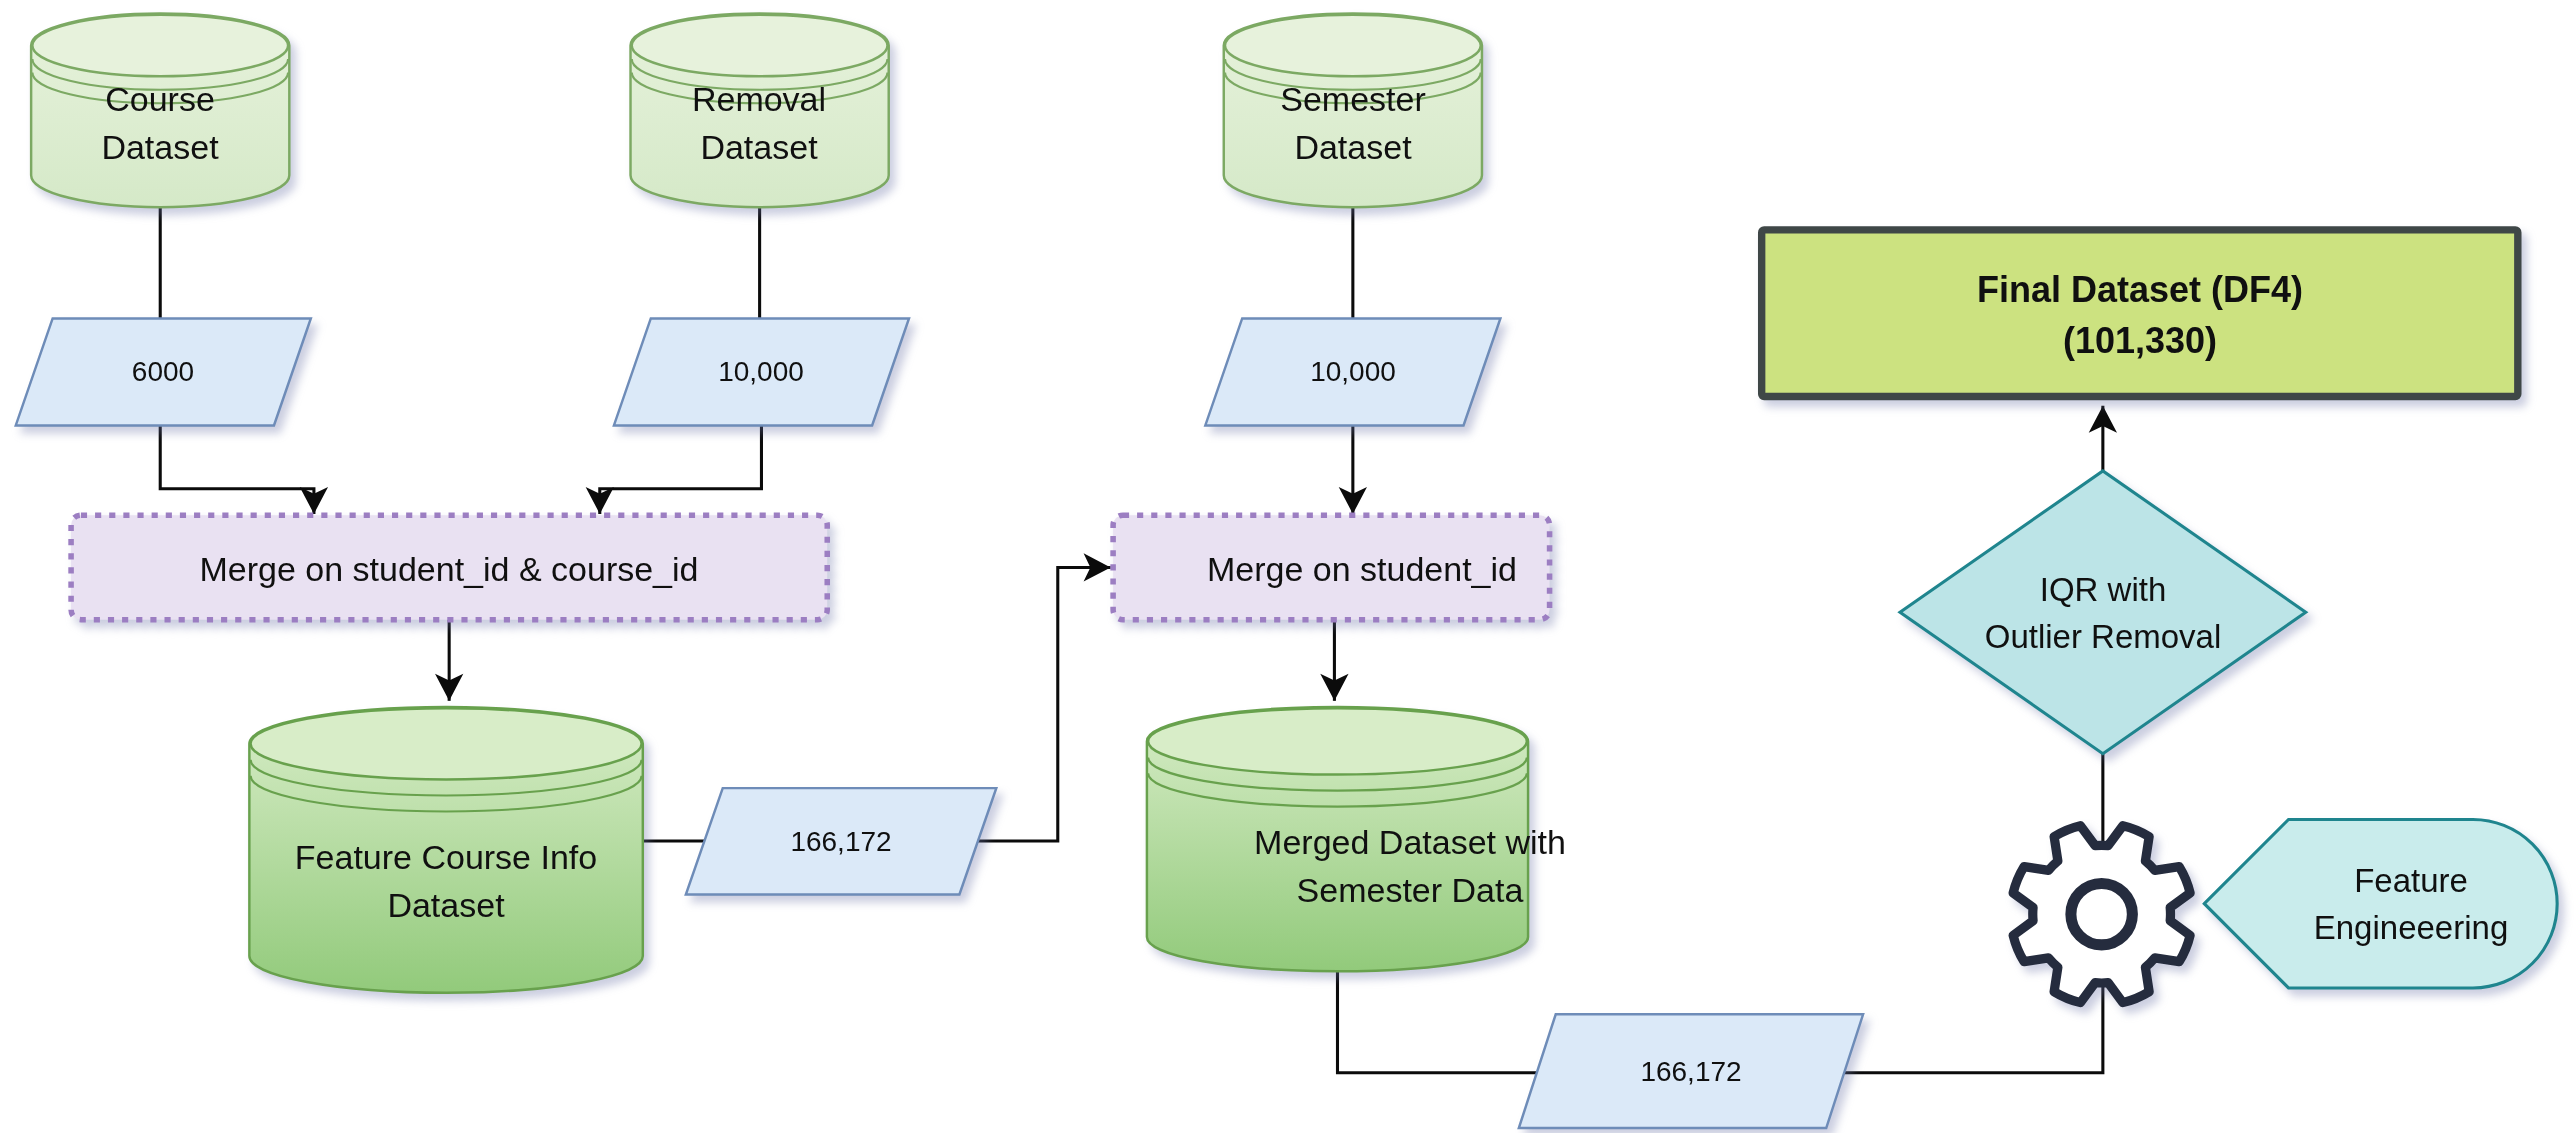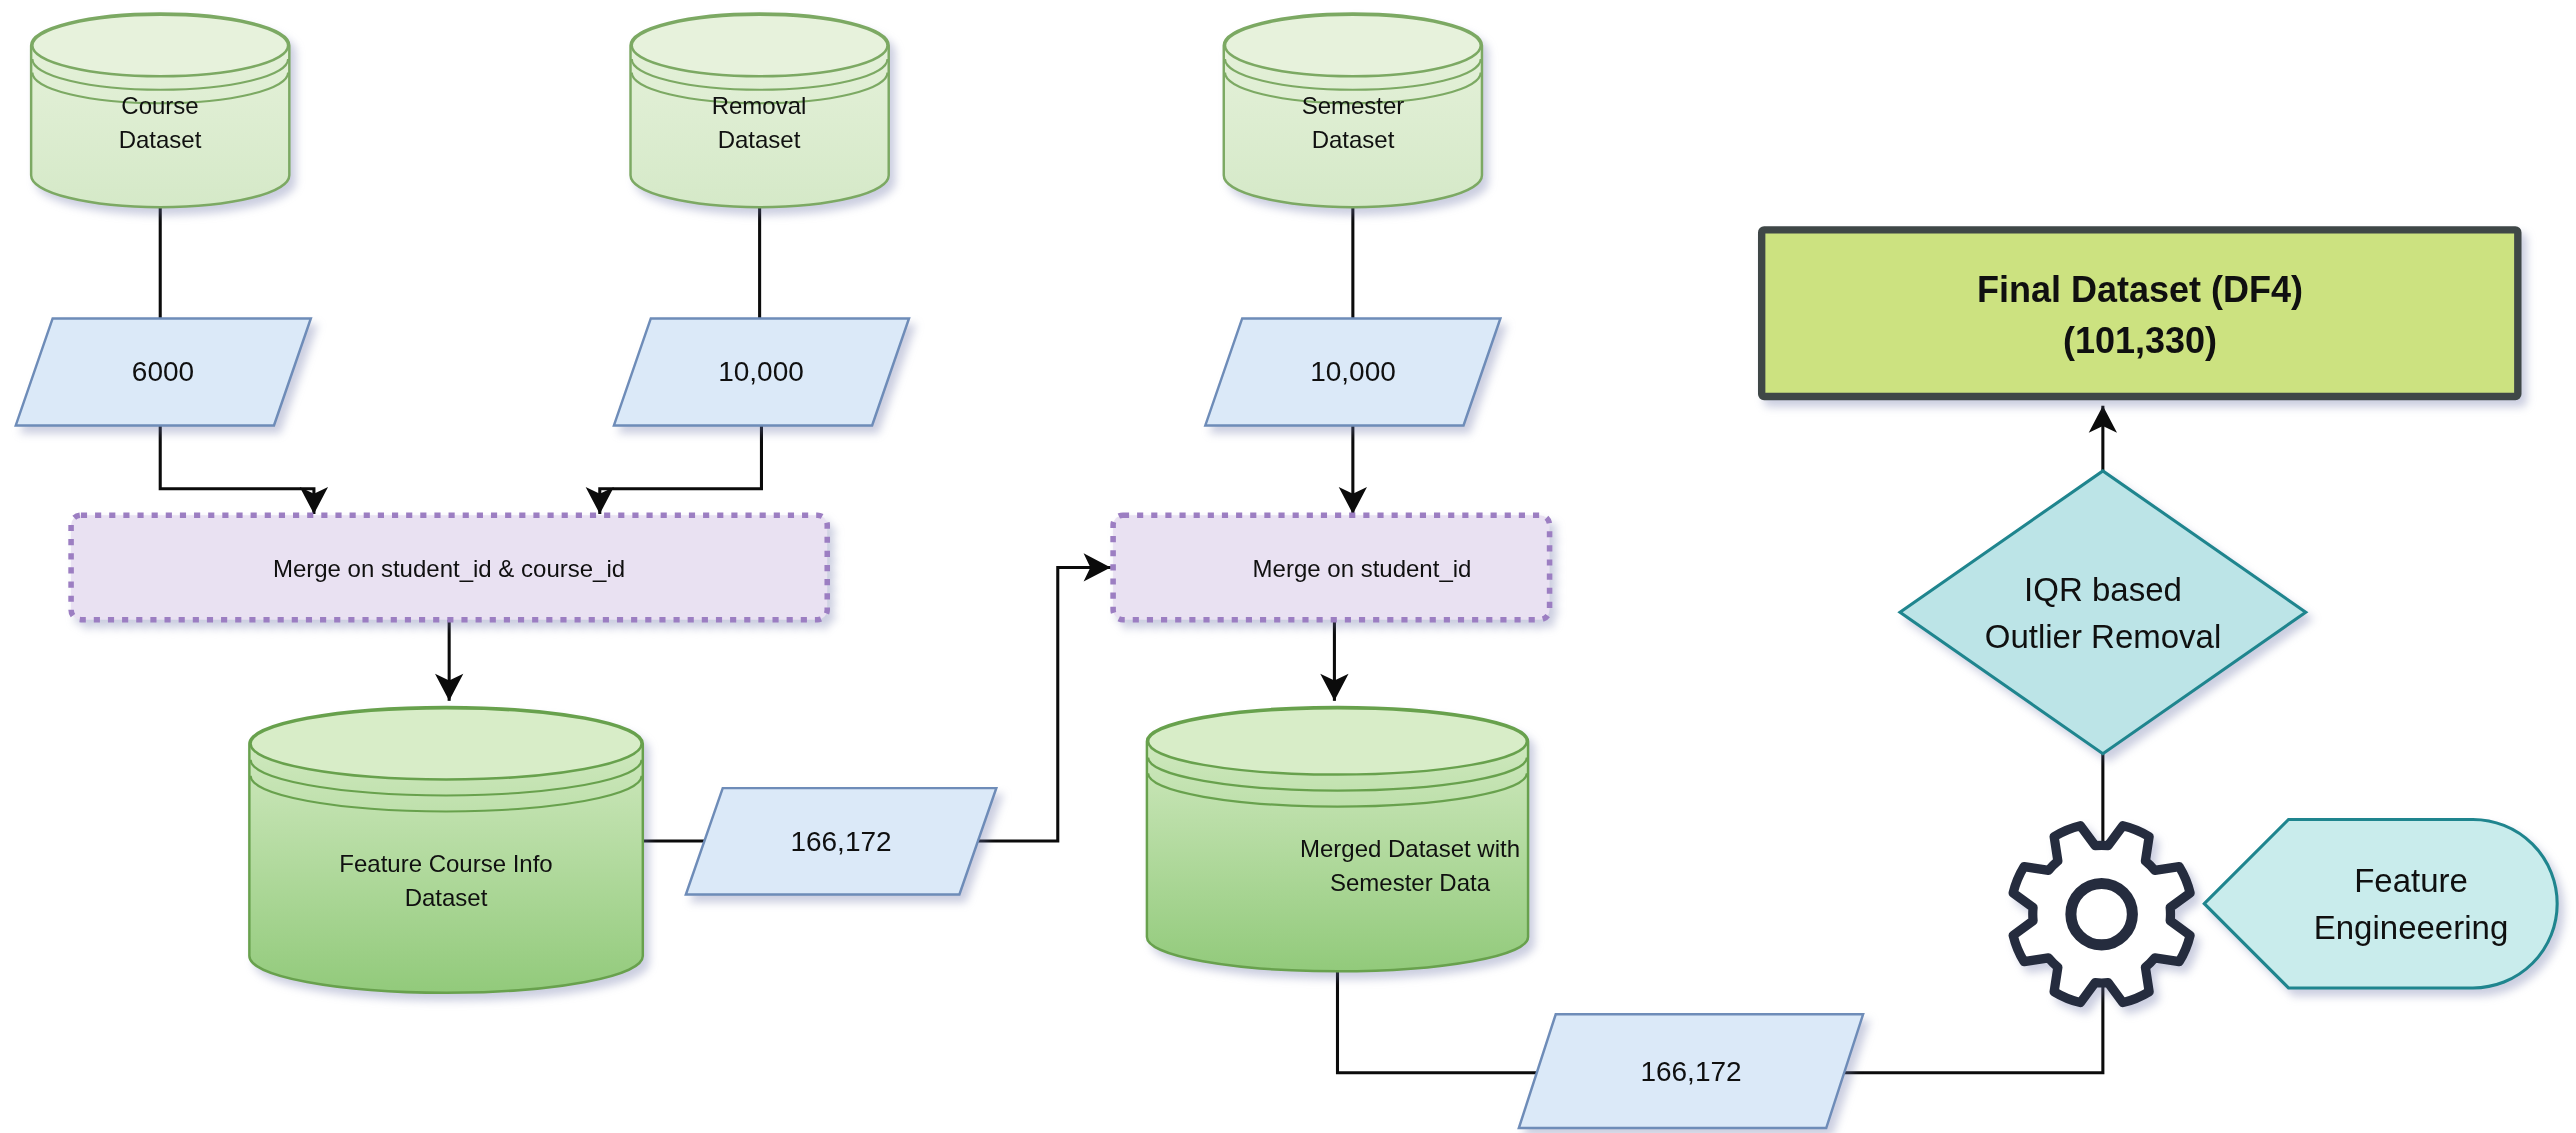--- a/index.html
+++ b/index.html
@@ -26,21 +26,21 @@
   .cyl-big-rim{fill:none;stroke:var(--db-big-stroke);stroke-width:3.5;}
   .io{fill:var(--io-fill);stroke:var(--io-stroke);stroke-width:4;}
   .merge-box{fill:var(--merge-fill);stroke:var(--merge-stroke);stroke-width:9;
              stroke-dasharray:10 13;}
   .final-box{fill:var(--final-fill);stroke:var(--final-stroke);stroke-width:12;}
   .diamond{fill:var(--teal-fill);stroke:var(--teal-stroke);stroke-width:5;}
   .callout{fill:var(--teal-fill2);stroke:var(--teal-stroke);stroke-width:5;}
   .gear-part{fill:#ffffff;stroke:var(--gear);stroke-width:15;stroke-linejoin:round;stroke-linecap:round;}
   .gear-hole{fill:#ffffff;stroke:var(--gear);stroke-width:18;}
   .lbl{position:absolute;transform:translate(-50%,-50%);white-space:pre;text-align:center;
-       color:var(--text);font-size:24px;line-height:1.42;}
+       color:var(--text);font-size:34px;line-height:1.42;}
   .num{font-size:28px;}
   .bold{font-weight:bold;font-size:36px;}
   .teal-lbl{font-size:33px;}
 </style>
 </head>
 <body>
 
 <svg class="layer" width="2576" height="1133" viewBox="0 0 4189 1843">
   <defs>
     <linearGradient id="gradSmall" x1="0" y1="0" x2="0" y2="1">
@@ -134,19 +134,19 @@
 <div class="lbl num" style="left:761px;top:372px">10,000</div>
 <div class="lbl num" style="left:1353px;top:372px">10,000</div>
 <div class="lbl" style="left:449px;top:569px">Merge on student_id &amp; course_id</div>
 <div class="lbl" style="left:1362px;top:569px">Merge on student_id</div>
 <div class="lbl" style="left:446px;top:881px">Feature Course Info
 Dataset</div>
 <div class="lbl num" style="left:841px;top:842px">166,172</div>
 <div class="lbl" style="left:1410px;top:866px">Merged Dataset with
 Semester Data</div>
 <div class="lbl num" style="left:1691px;top:1072px">166,172</div>
-<div class="lbl teal-lbl" style="left:2103px;top:614px">IQR based
+<div class="lbl teal-lbl" style="left:2103px;top:614px">IQR with
 Outlier Removal</div>
 <div class="lbl teal-lbl" style="left:2411px;top:905px">Feature
 Engineeering</div>
 <div class="lbl bold" style="left:2140px;top:315px">Final Dataset (DF4)
 (101,330)</div>
 
 
 </body></html>

